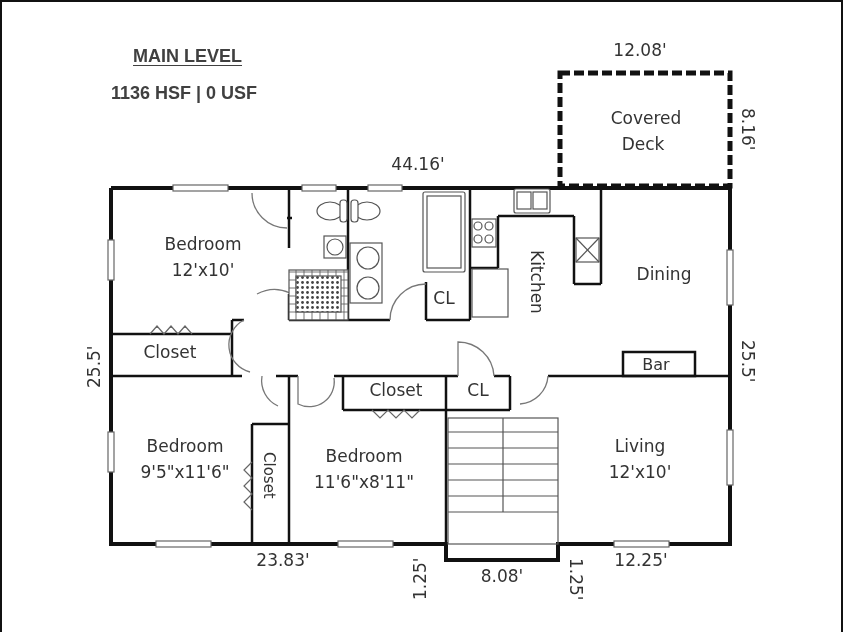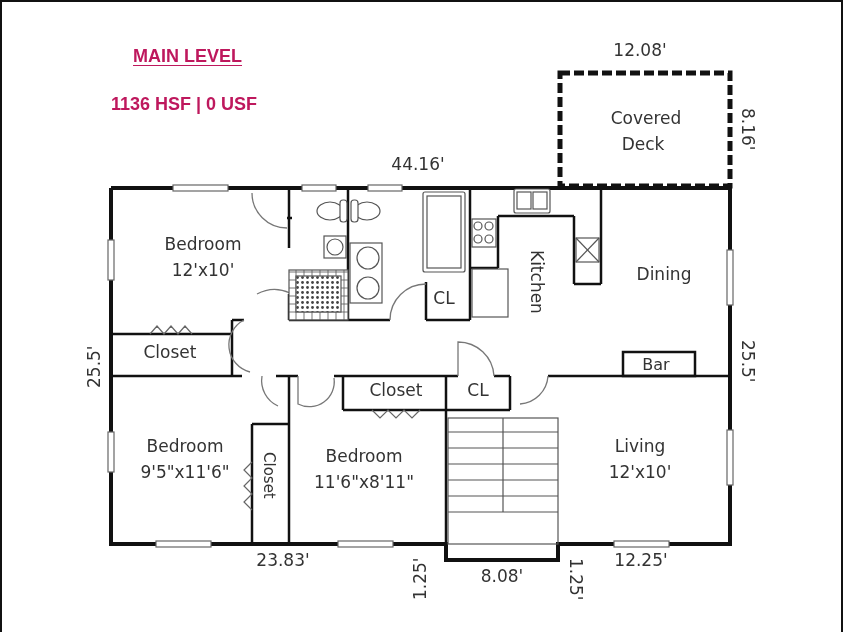--- a/index.html
+++ b/index.html
@@ -1,20 +1,20 @@
 <!DOCTYPE html>
 <html><head>
 <meta charset="utf-8">
 <style>
   html, body { margin: 0; padding: 0; background: #ffffff; }
   body { width: 843px; height: 632px; position: relative; overflow: hidden; }
   #frame { position: absolute; left: 0; top: 0; width: 843px; height: 632px; box-sizing: border-box; border: 2px solid #111; border-bottom: none; }
-  .hdr { position: absolute; font-family: "Liberation Sans", sans-serif; font-weight: bold; color: #be185d; }
+  .hdr { position: absolute; font-family: "Liberation Sans", sans-serif; font-weight: bold; color: #404040; }
   #title { left: 133px; top: 46px; font-size: 18px; text-decoration: underline; text-underline-offset: 3px; }
-  #subtitle { left: 111px; top: 94px; font-size: 18px; }
+  #subtitle { left: 111px; top: 83px; font-size: 18px; }
   svg { position: absolute; left: 0; top: 0; }
   .hand { font-family: "DejaVu Sans", sans-serif; fill: #333; font-weight: normal; }
 </style>
 </head>
 <body>
 
 <div id="frame"></div>
 
 <div id="title" class="hdr">MAIN LEVEL</div>
 <div id="subtitle" class="hdr">1136 HSF  |  0 USF</div>

